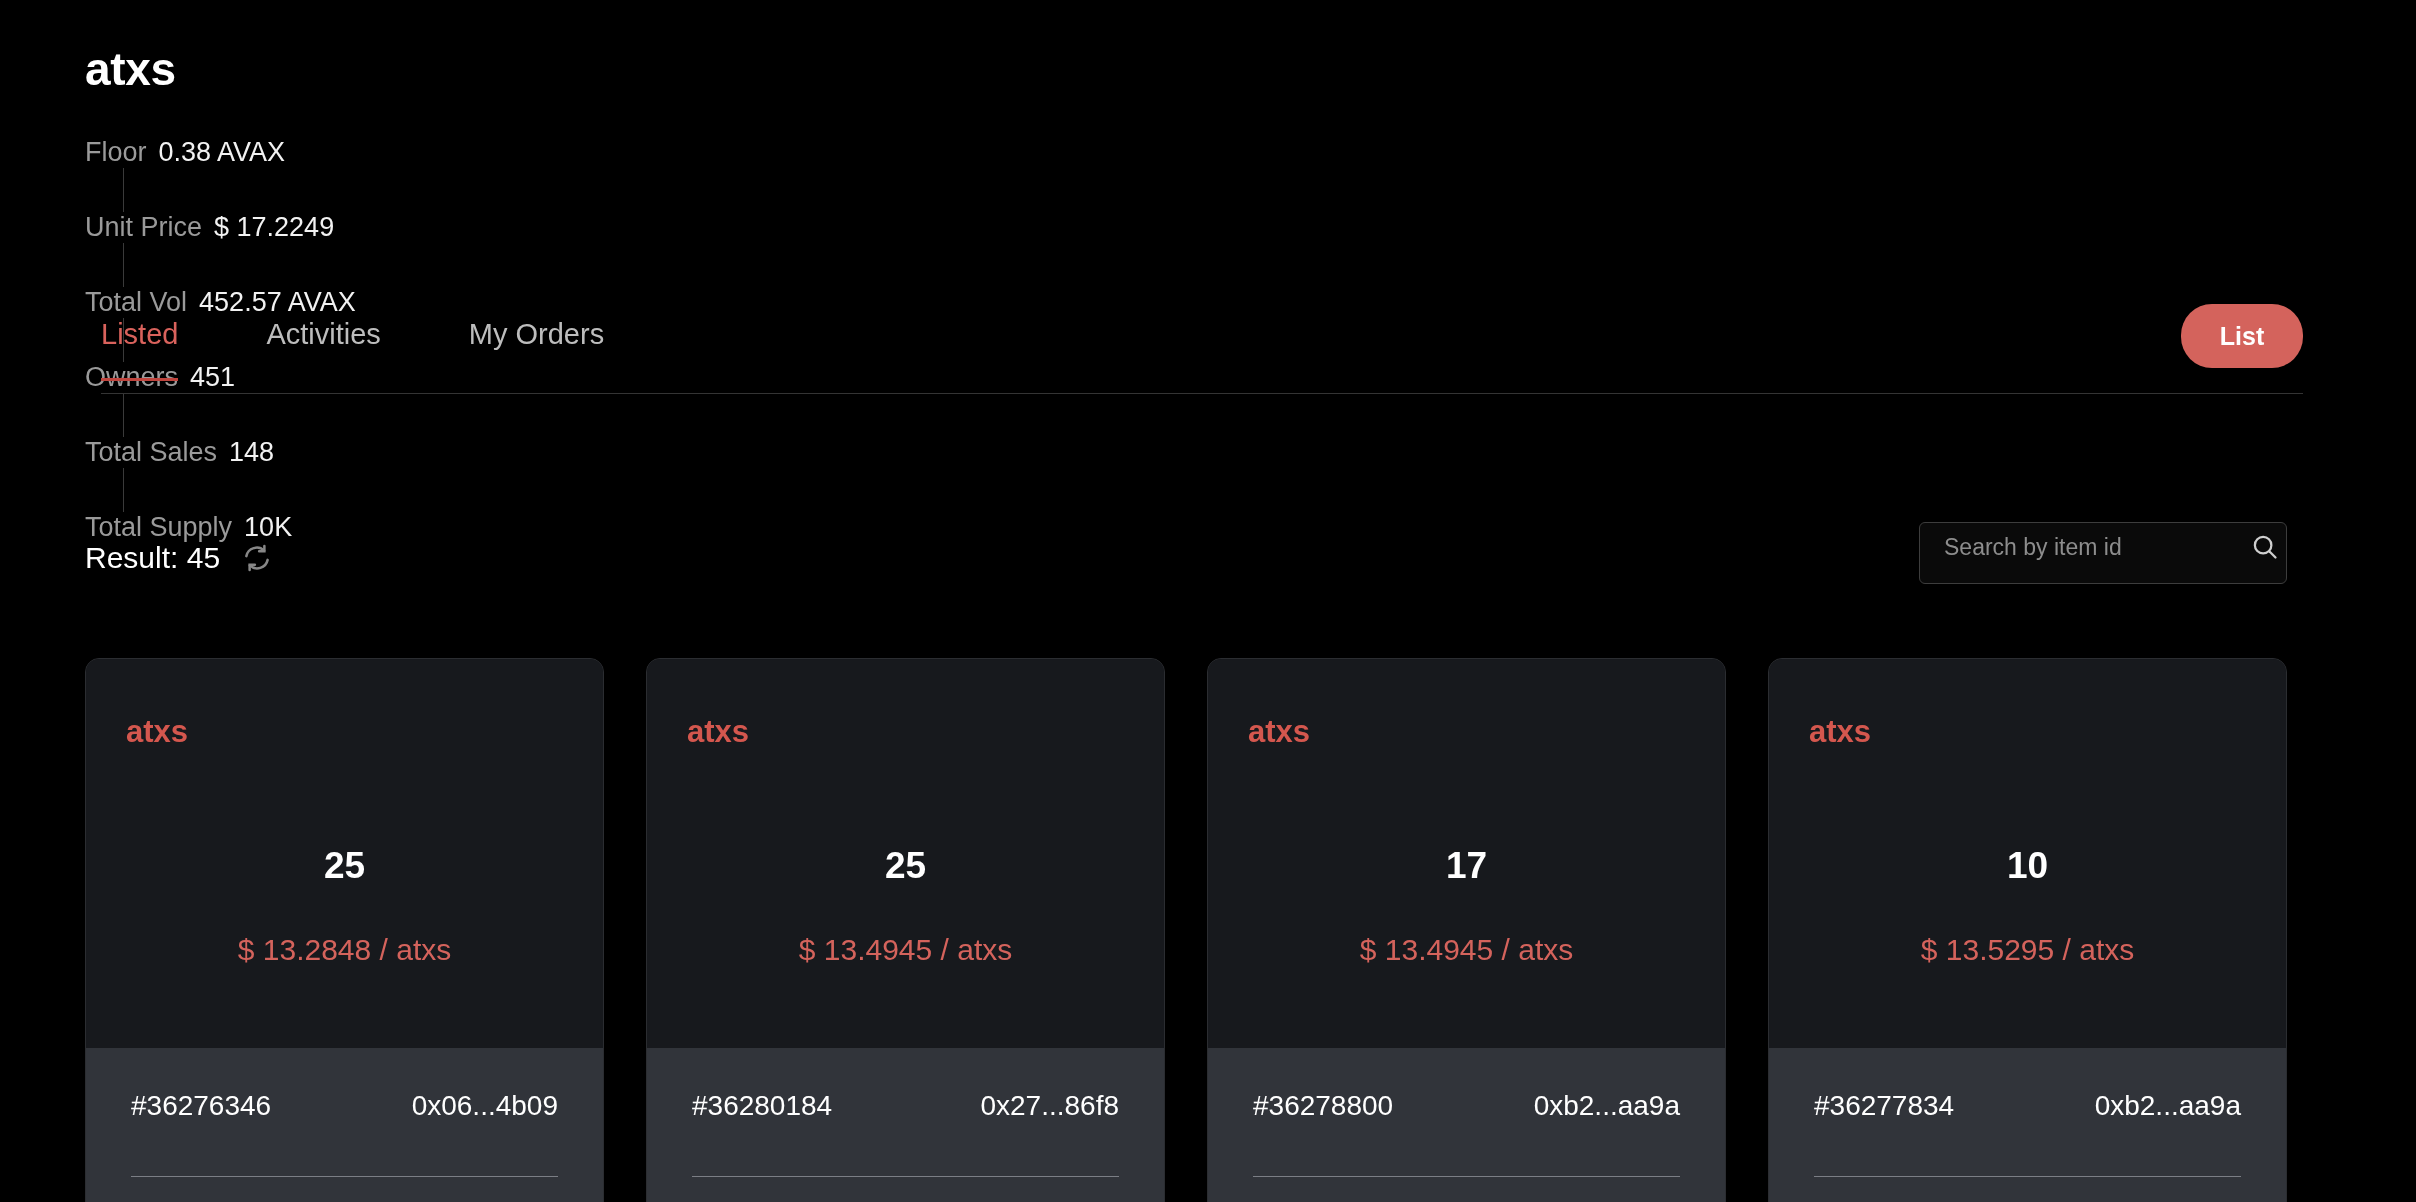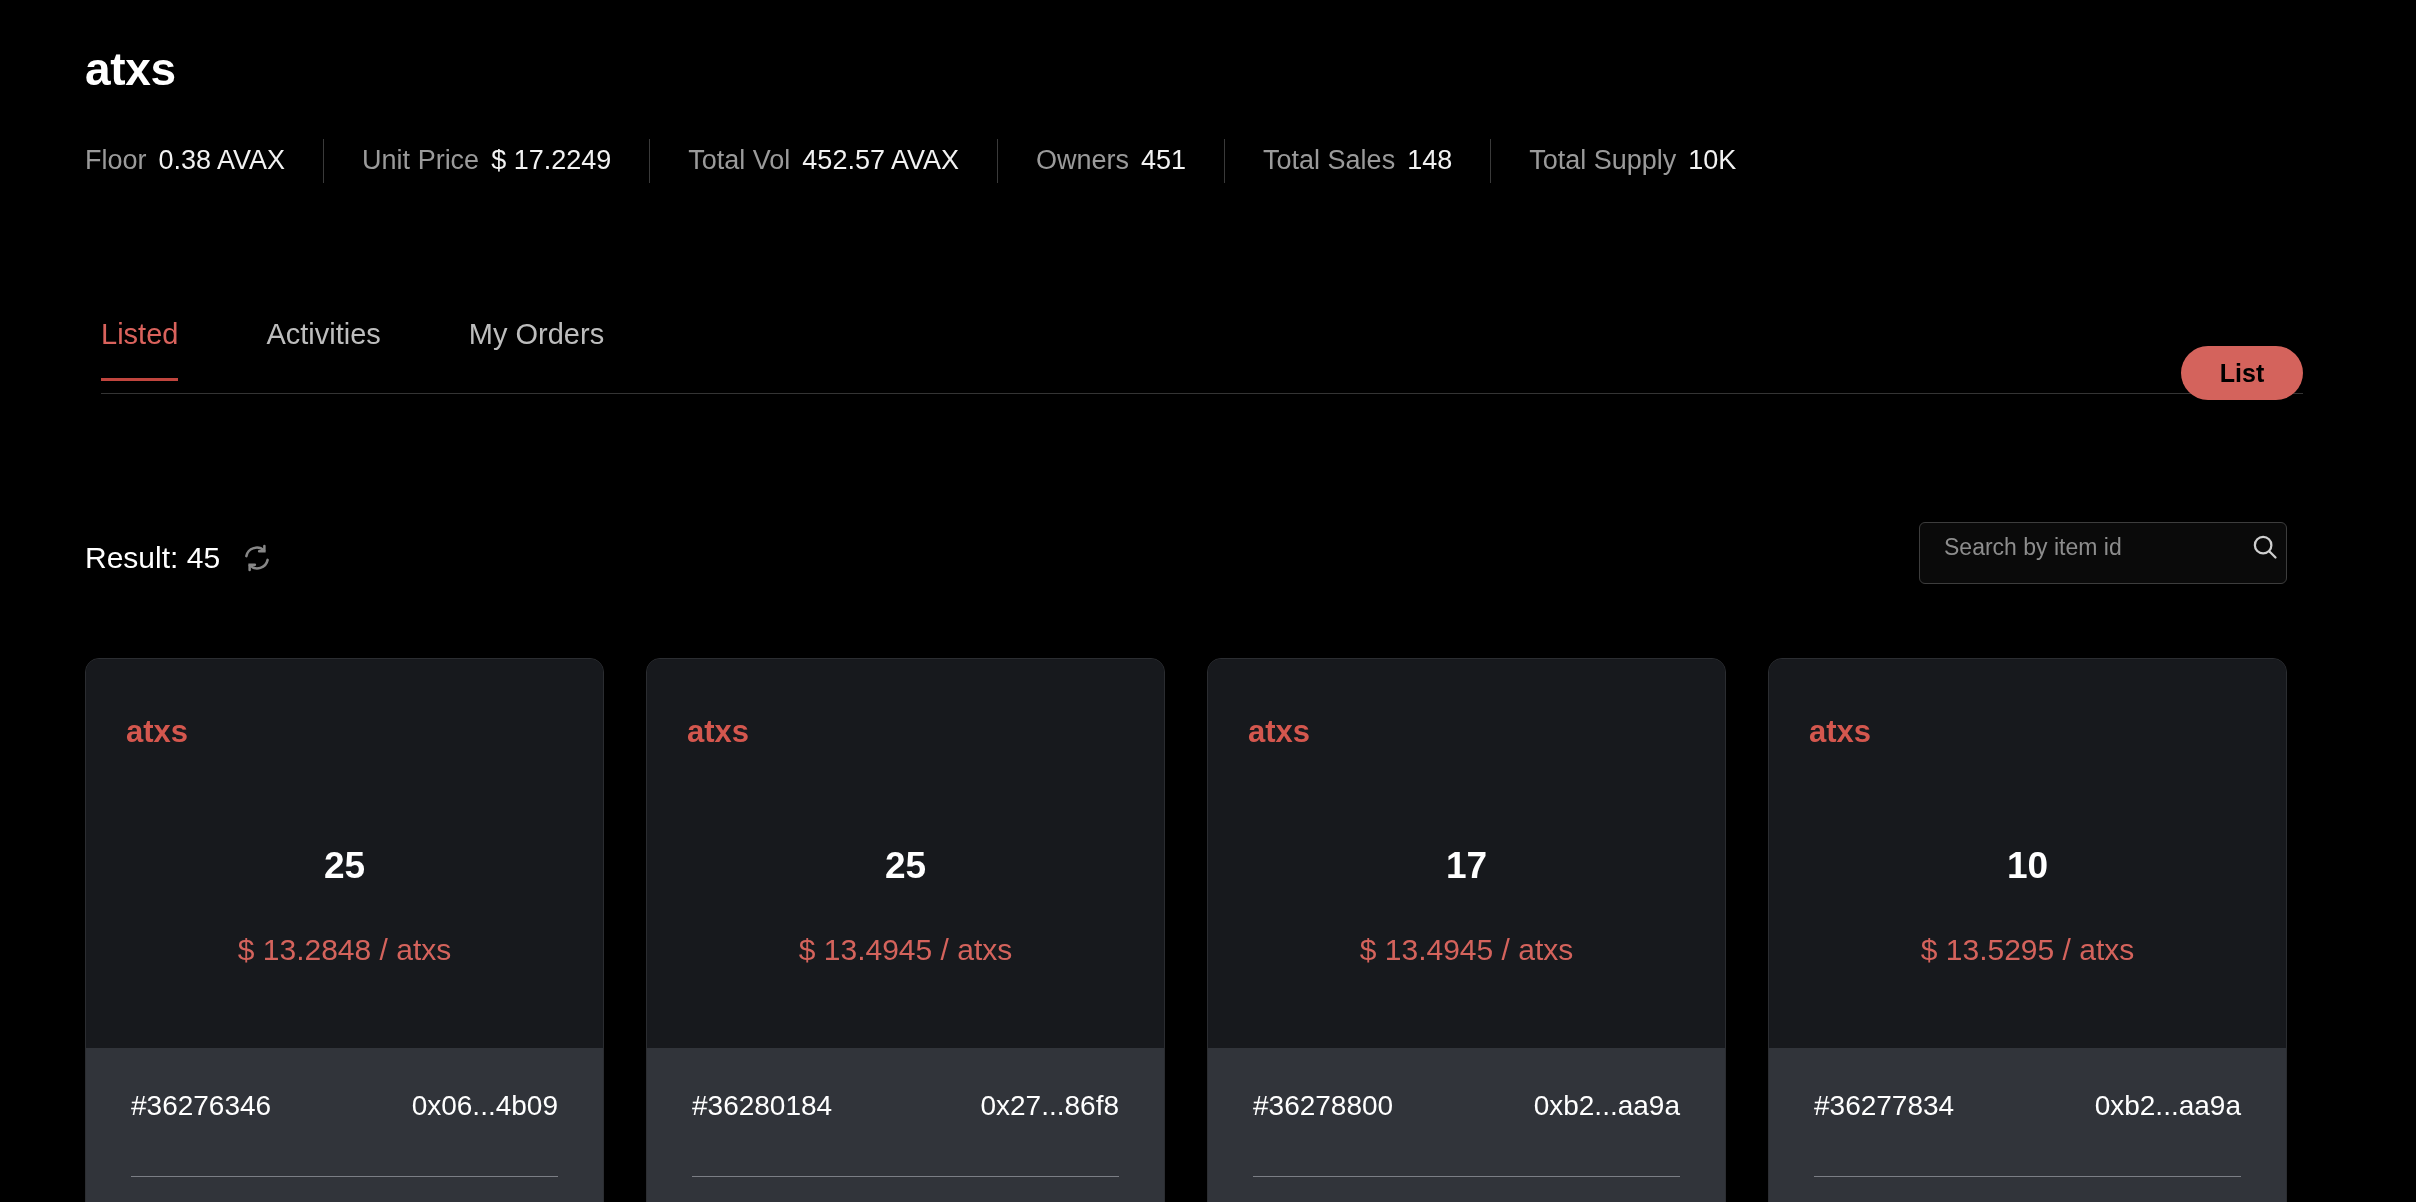--- a/index.html
+++ b/index.html
@@ -35,23 +35,24 @@
   .collection-title {
     font-size: 46px;
     font-weight: 700;
     letter-spacing: -0.3px;
     color: #ffffff;
     line-height: 1.1;
   }
 
   .stats-bar {
     display: flex;
-    align-items: center;
+    align-items: flex-start;
     margin-top: 42px;
     height: 48px;
+    flex-direction: column;
   }
 
   .stat {
     display: flex;
     align-items: baseline;
     gap: 12px;
     white-space: nowrap;
   }
 
   .stat-label {
@@ -121,33 +122,32 @@
     width: 2202px;
     height: 1px;
     background: #343434;
   }
 
   .list-button {
     position: absolute;
     right: 0;
     top: -14px;
     width: 122px;
-    height: 54px;
+    height: 64px;
     border-radius: 31px;
     background: #d4635c;
-    color: #000000;
+    color: #ffffff;
     font-size: 25px;
     font-weight: 700;
     border: none;
     cursor: pointer;
     display: flex;
     align-items: center;
     justify-content: center;
     font-family: "Liberation Sans", sans-serif;
-    margin-top: 42px;
   }
 
   
   .result-row {
     position: absolute;
     left: 85px;
     top: 522px;
     width: 2202px;
     height: 72px;
     display: flex;

